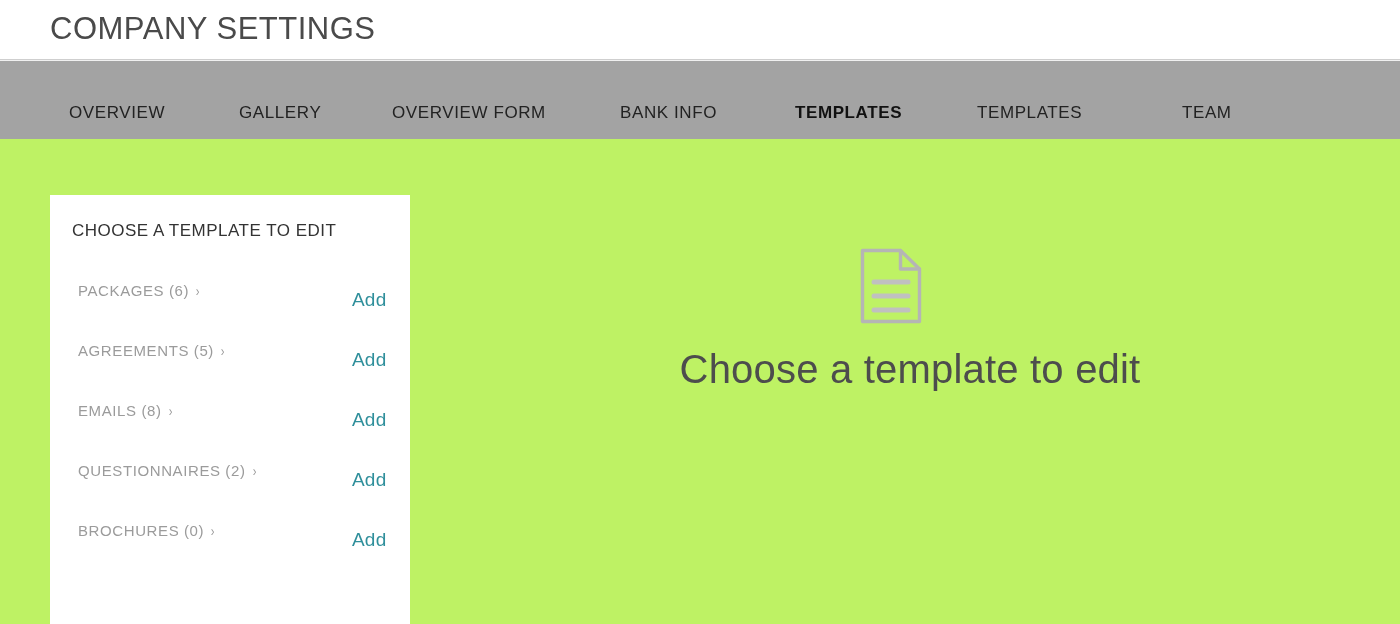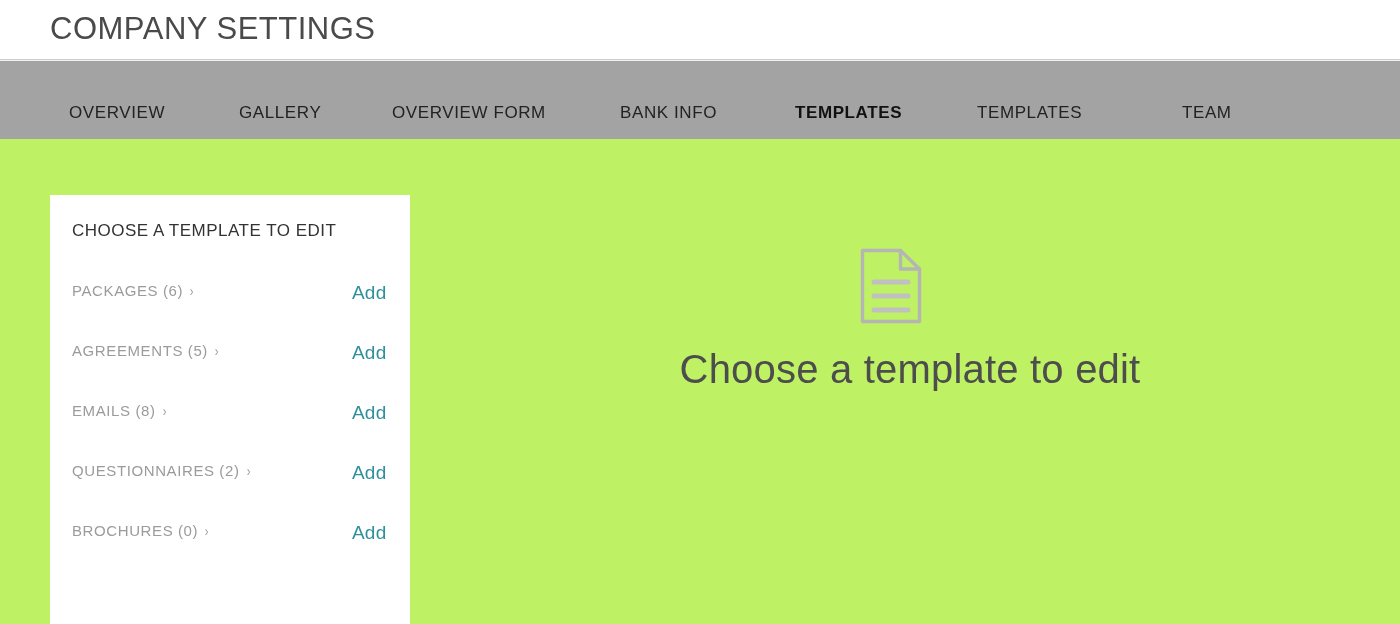--- a/index.html
+++ b/index.html
@@ -105,21 +105,21 @@
     left: 0;
     top: 78px;
     width: 360px;
   }
   .template-row {
     position: relative;
     height: 60px;
   }
   .template-row-label {
     position: absolute;
-    left: 22px;
+    left: 28px;
     top: 9px;
     font-size: 15px;
     letter-spacing: 0.6px;
     color: #9b9b9b;
     white-space: nowrap;
     cursor: pointer;
     display: flex;
     align-items: baseline;
     text-align: right;
   }
@@ -127,21 +127,21 @@
     display: inline-block;
     margin-left: 6px;
     font-size: 15px;
     line-height: 1;
     color: #9b9b9b;
     transform: scaleX(0.75);
   }
   .add-link {
     position: absolute;
     left: 302px;
-    top: 9px;
+    top: 16px;
     font-size: 19px;
     color: #2f8f9b;
     font-weight: 400;
     letter-spacing: 0.2px;
     cursor: pointer;
     white-space: nowrap;
   }
 
   
   .empty-state {

